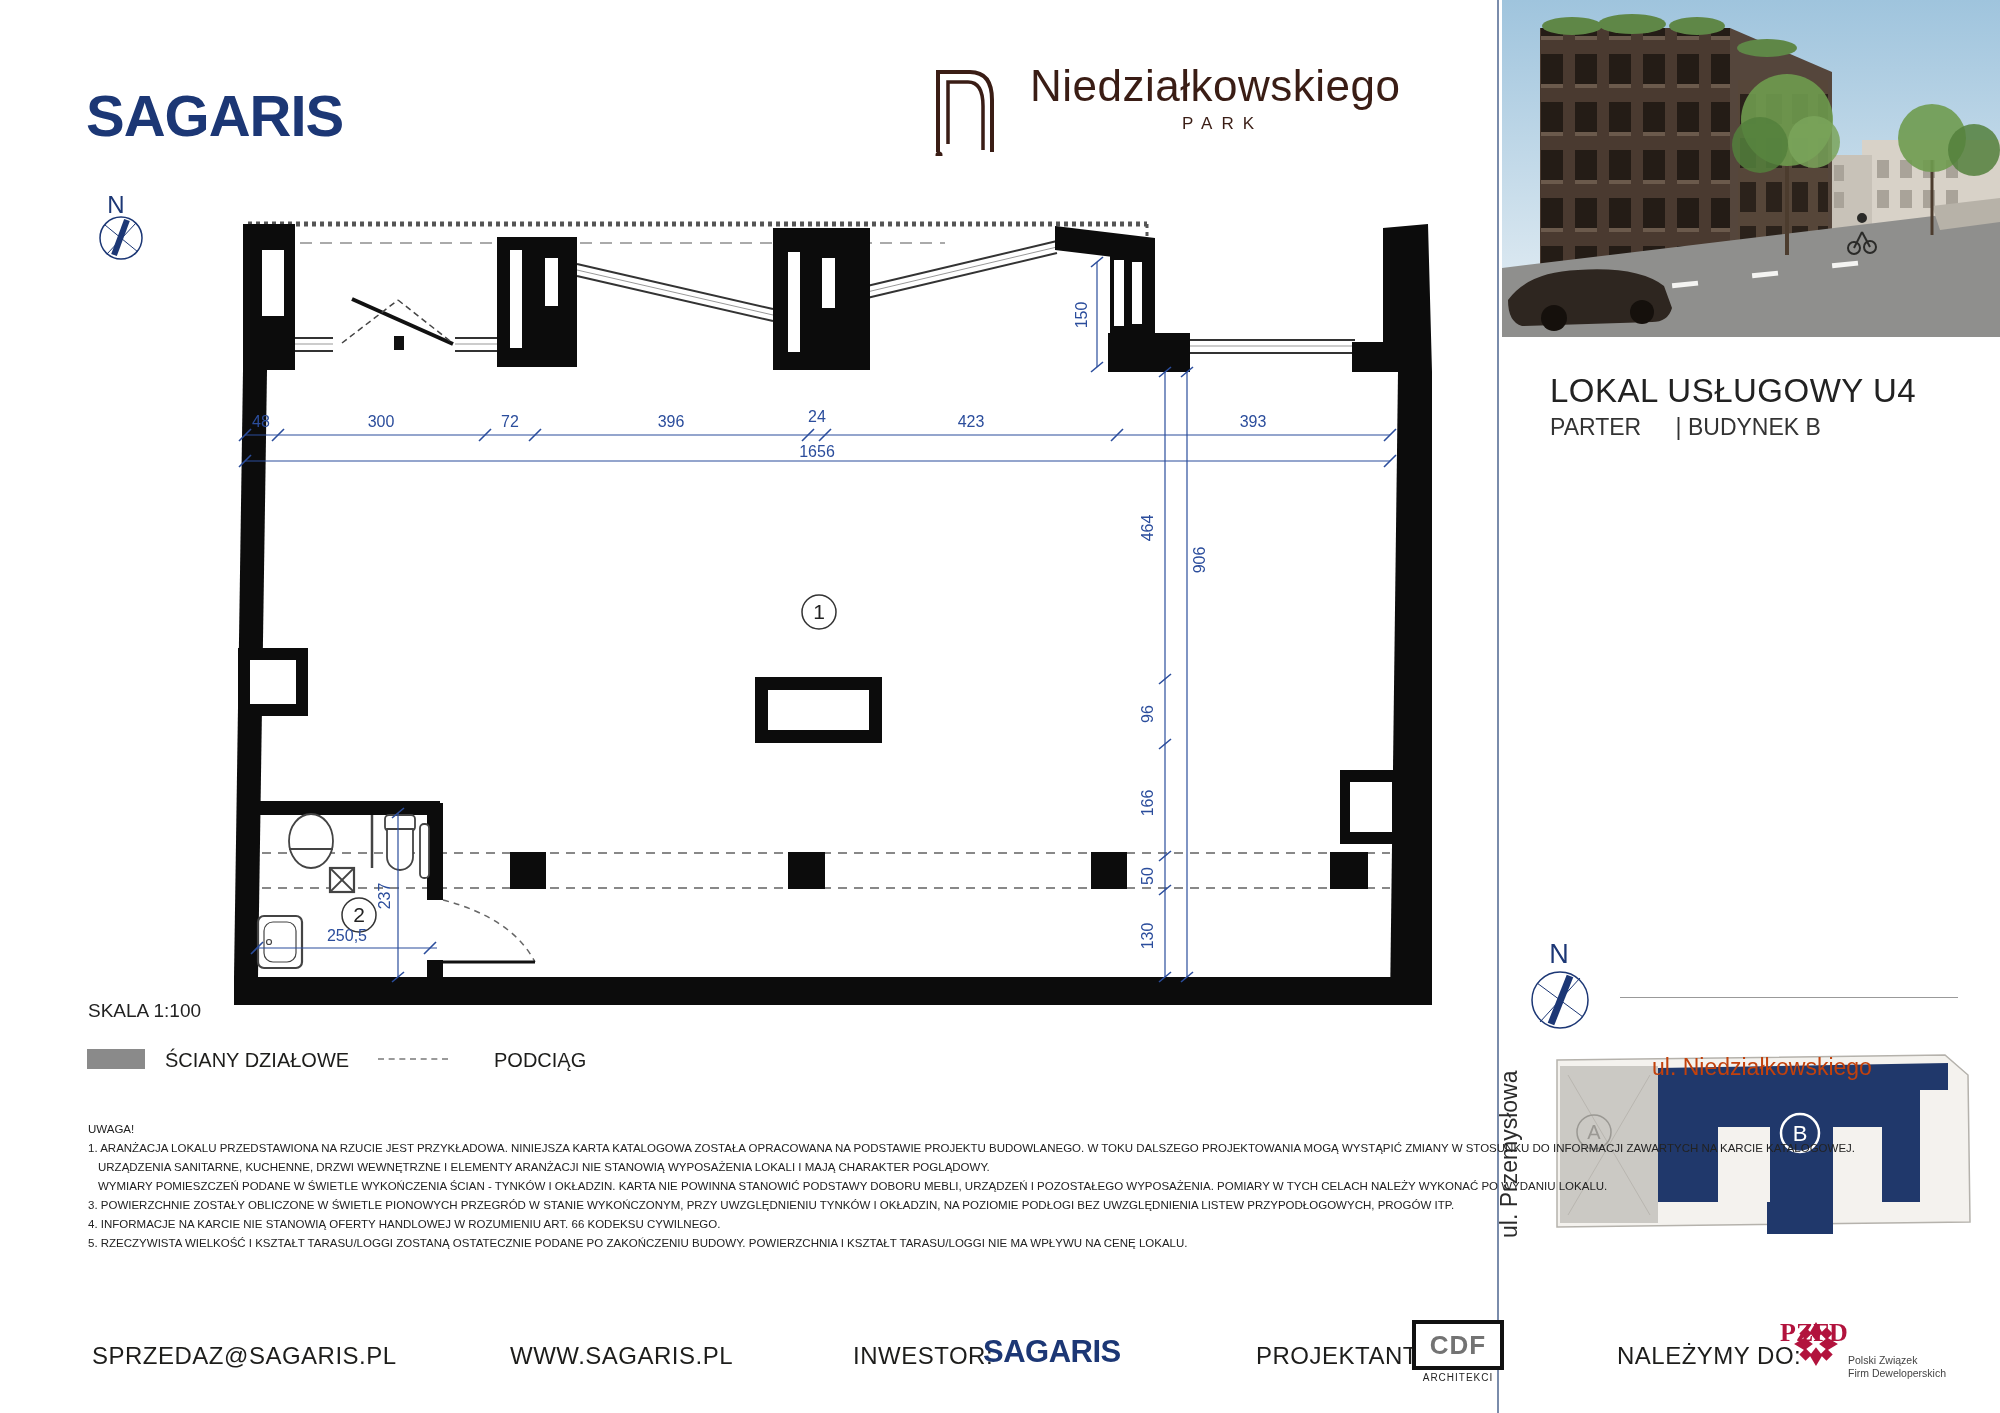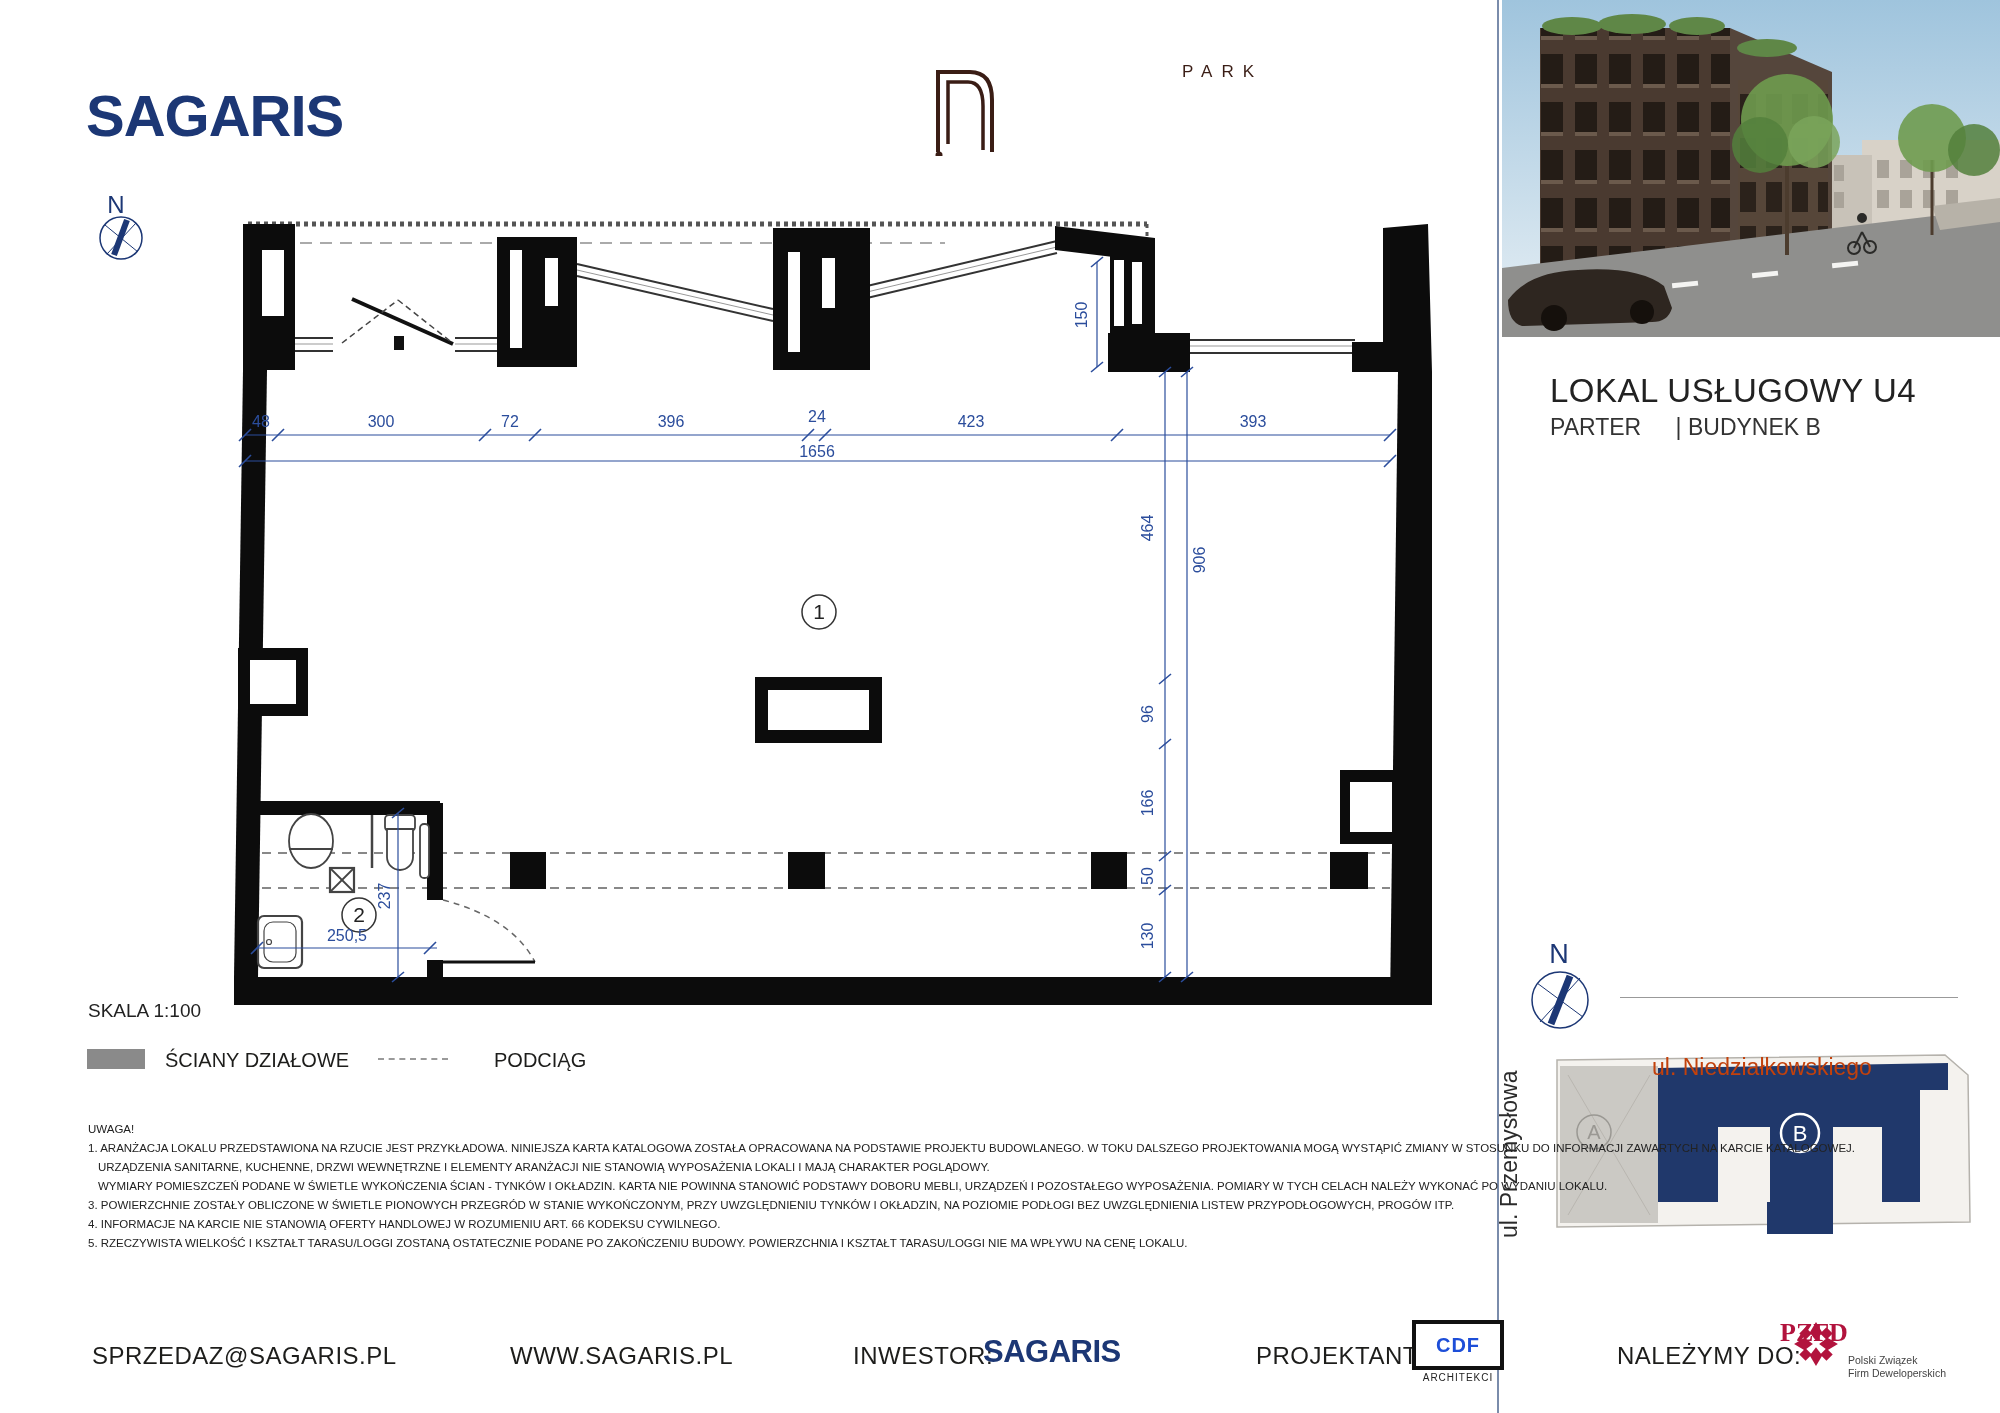--- a/index.html
+++ b/index.html
@@ -34,22 +34,22 @@
   .street-left{left:1496px;top:1238px;transform:rotate(-90deg);transform-origin:0 0;
                width:190px;font-size:23px;color:#2b2b2b;}
   
   .footer-text{font-size:24px;letter-spacing:.5px;color:#1d1d1b;}
   .f-email{left:92px;top:1342px;}
   .f-www{left:510px;top:1342px;}
   .f-inv-label{left:853px;top:1342px;}
   .f-inv-logo{left:983px;top:1334px;font-size:31px;font-weight:800;letter-spacing:-.5px;color:#1c3775;}
   .f-proj-label{left:1256px;top:1342px;}
   .cdf-box{left:1412px;top:1320px;width:84px;height:42px;border:4px solid #111;
-           display:flex;align-items:center;justify-content:center;font-size:20px;font-weight:800;
-           letter-spacing:1px;color:#1d4ed8;background:#fff;}
+           display:flex;align-items:center;justify-content:center;font-size:26px;font-weight:800;
+           letter-spacing:1px;color:#737373;background:#fff;}
   .cdf-sub{left:1412px;top:1372px;width:92px;text-align:center;font-size:10px;letter-spacing:1px;color:#222;}
   .f-mem-label{left:1617px;top:1342px;}
   .pzfd-name{left:1780px;top:1318px;font-family:Liberation Serif, serif;font-weight:700;
              font-size:26px;color:#b2133d;}
   .pzfd-sub{left:1848px;top:1354px;font-size:10.5px;line-height:12.5px;color:#444;}
 </style>
 </head>
 <body>
 
 <div class="page">
@@ -256,20 +256,21 @@
 
   <div class="abs sagaris-logo">SAGARIS</div>
 
   <div class="abs ndz-logo">
     <svg width="80" height="96" viewBox="0 0 80 96">
       <path d="M 10 92 L 10 12 L 42 12 Q 64 12 64 40 L 64 92" fill="none" stroke="#3a1d15" stroke-width="4"></path>
       <path d="M 20 84 L 20 22 L 40 22 Q 55 22 55 46 L 55 90" fill="none" stroke="#3a1d15" stroke-width="3.5"></path>
       <circle cx="11" cy="95" r="3.5" fill="#3a1d15"></circle>
     </svg>
     <div class="ndz-text">
+      <div class="ndz-name">Niedziałkowskiego</div>
       <div class="ndz-park">PARK</div>
     </div>
   </div>
 
   <div class="abs panel-divider"></div>
 
   <svg class="abs photo" viewBox="0 0 498 337">
     <defs>
       <linearGradient id="sky" x1="0" y1="0" x2="0" y2="1">
         <stop offset="0" stop-color="#9fc4dd"></stop>

